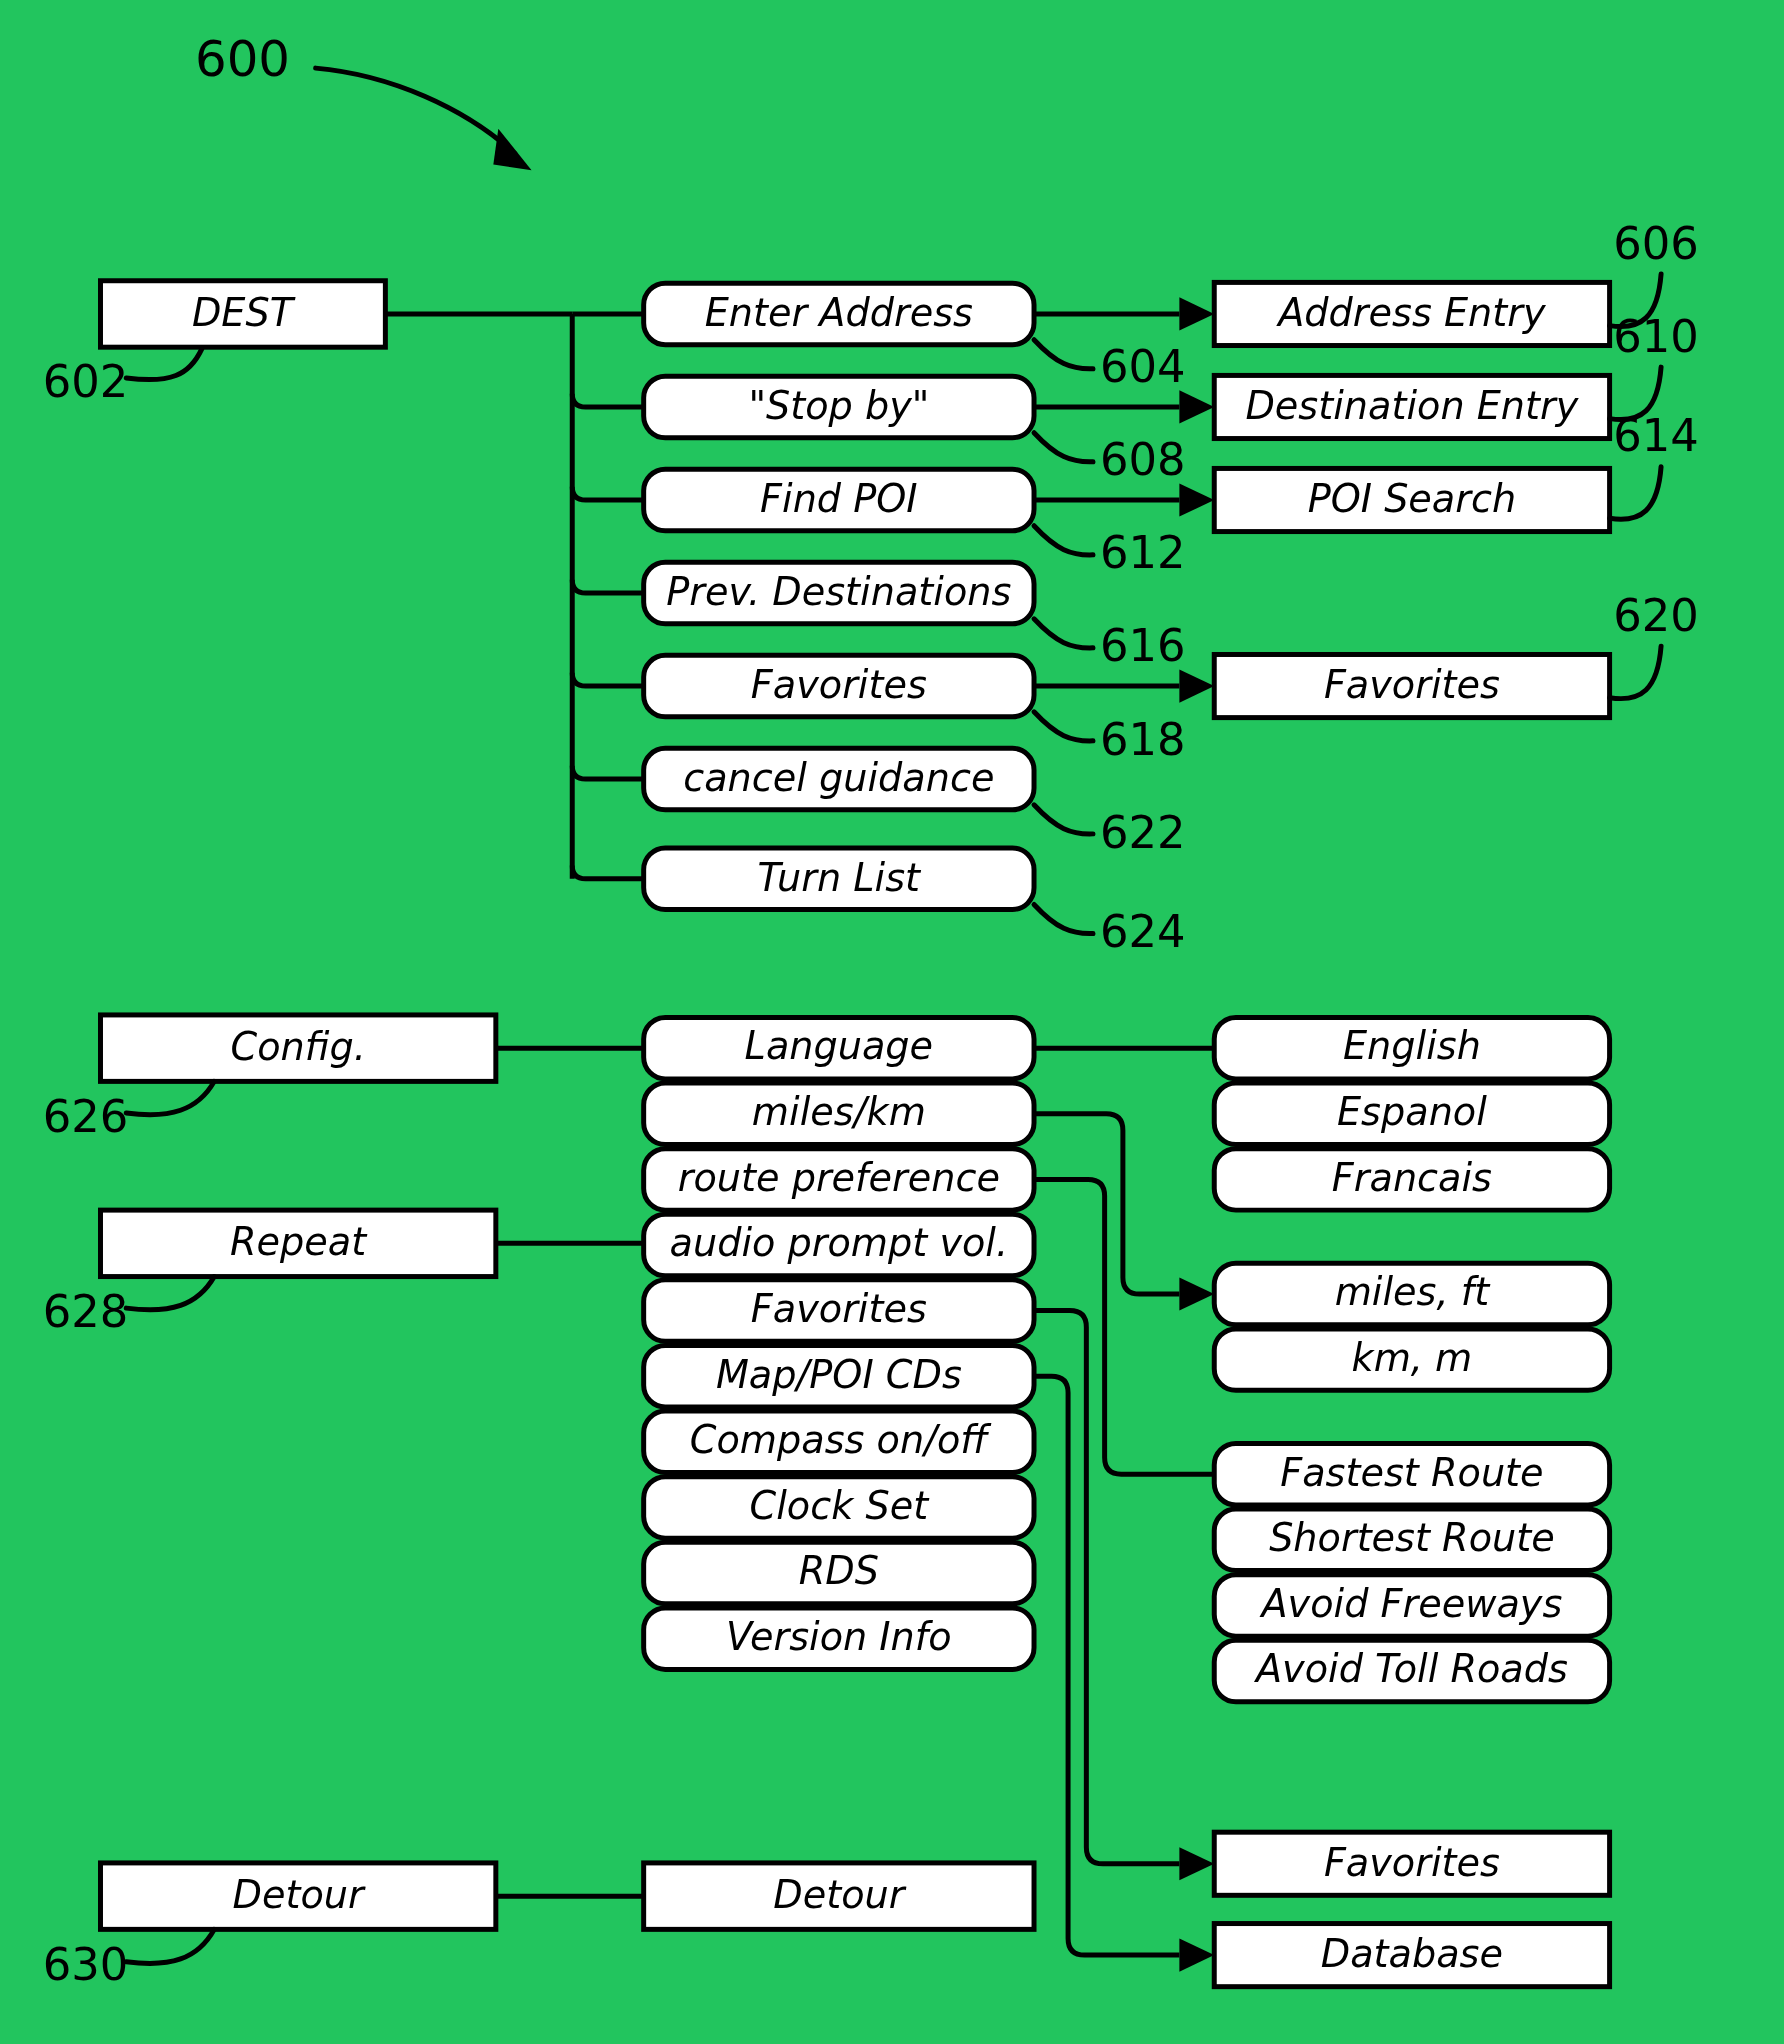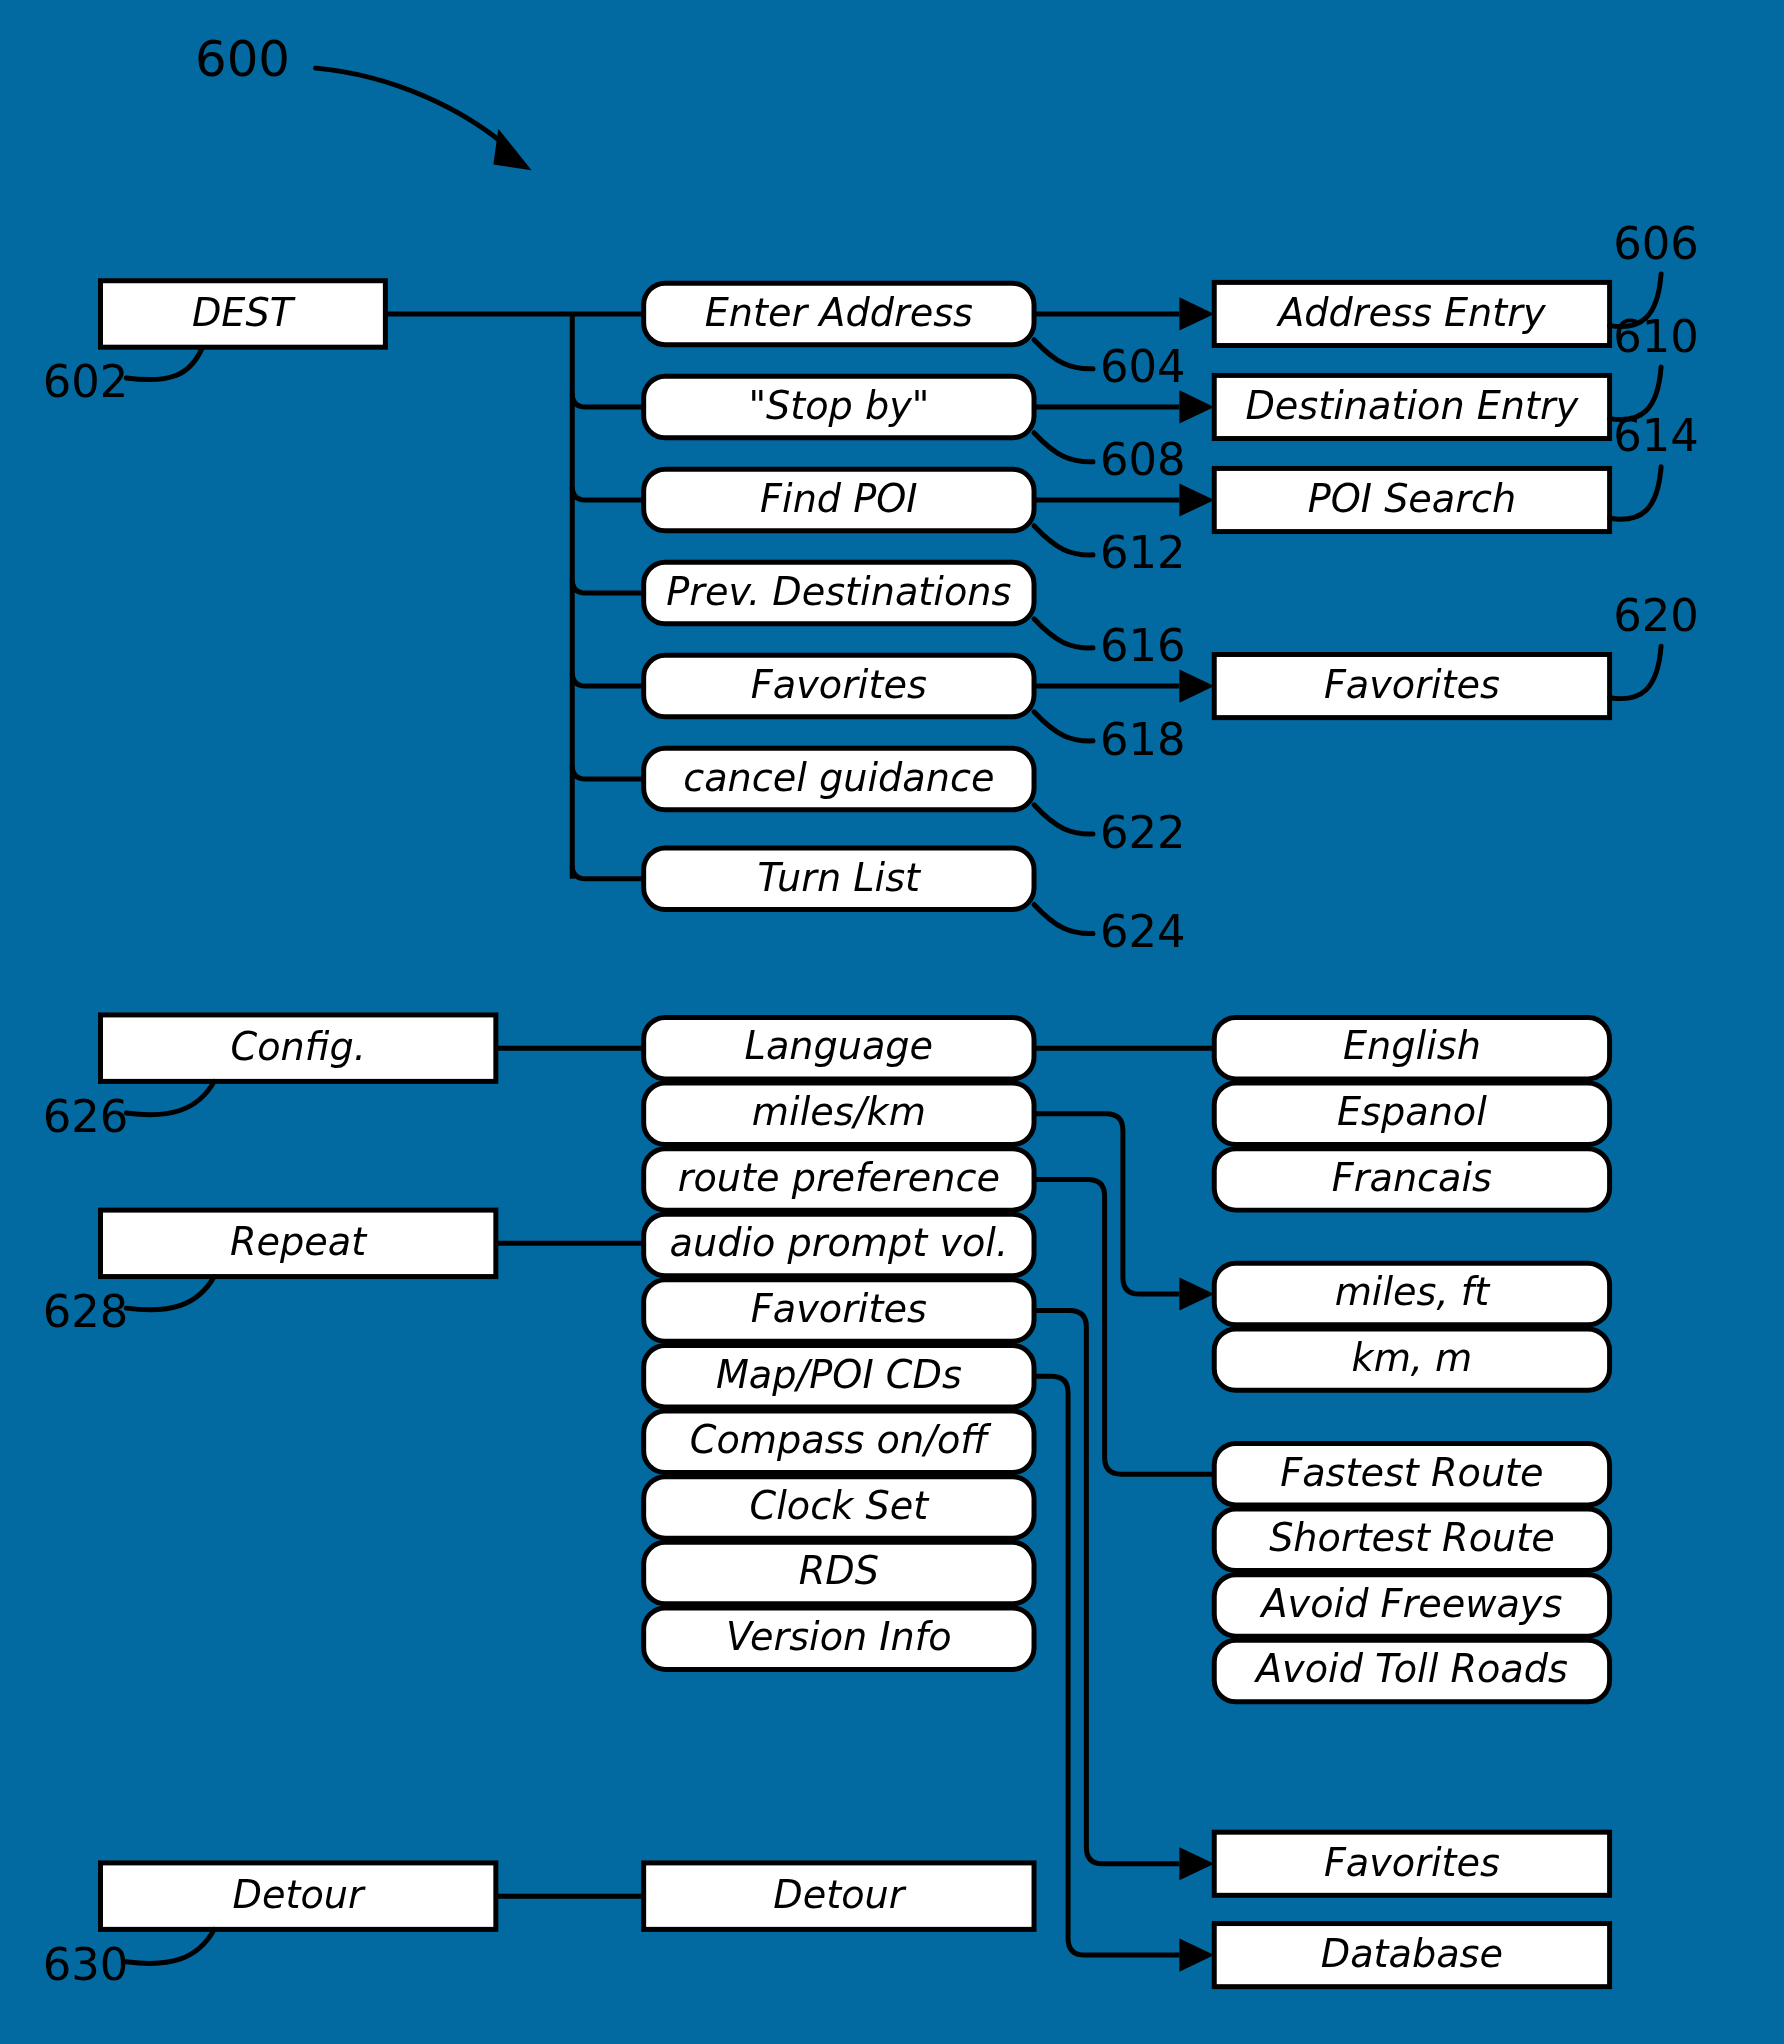--- a/index.html
+++ b/index.html
@@ -4,21 +4,21 @@
 <style>
   html, body {
     margin: 0;
     padding: 0;
     background: #ffffff;
   }
   #page {
     position: relative;
     width: 1784px;
     height: 2044px;
-    background: #0369a1;
+    background: #22c55e;
     font-family: "DejaVu Sans", sans-serif;
     overflow: hidden;
   }
   svg#diagram {
     position: absolute;
     top: 0;
     left: 0;
     width: 1784px;
     height: 2044px;
   }

